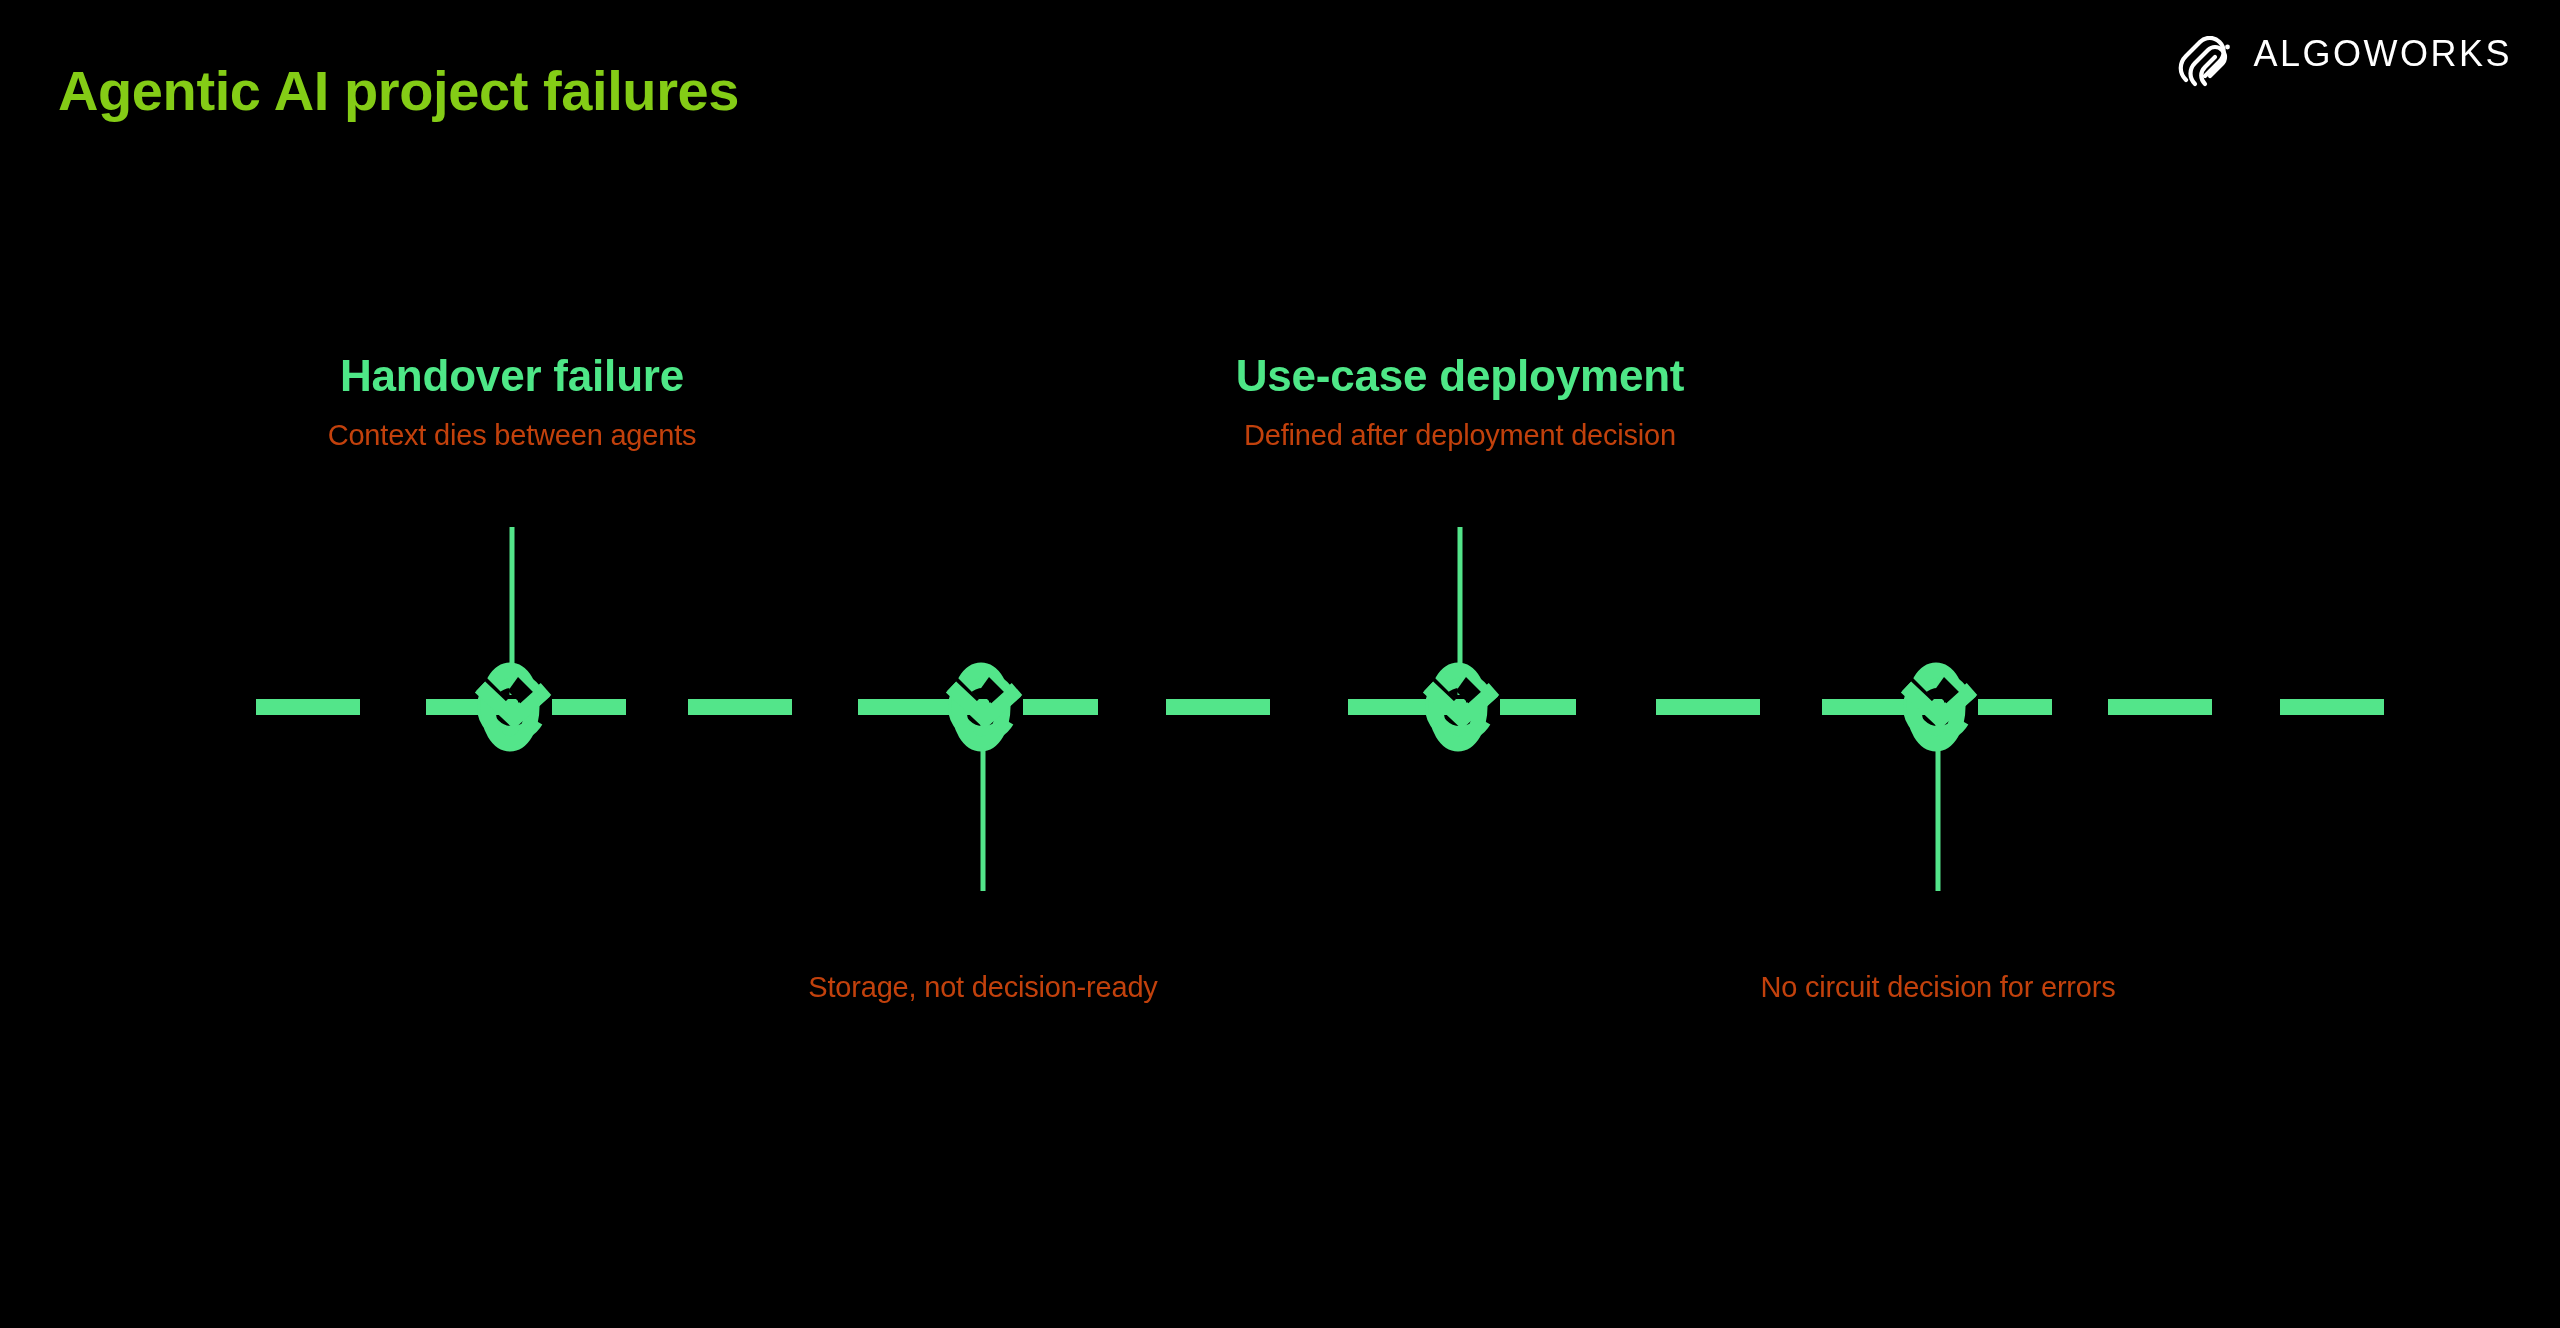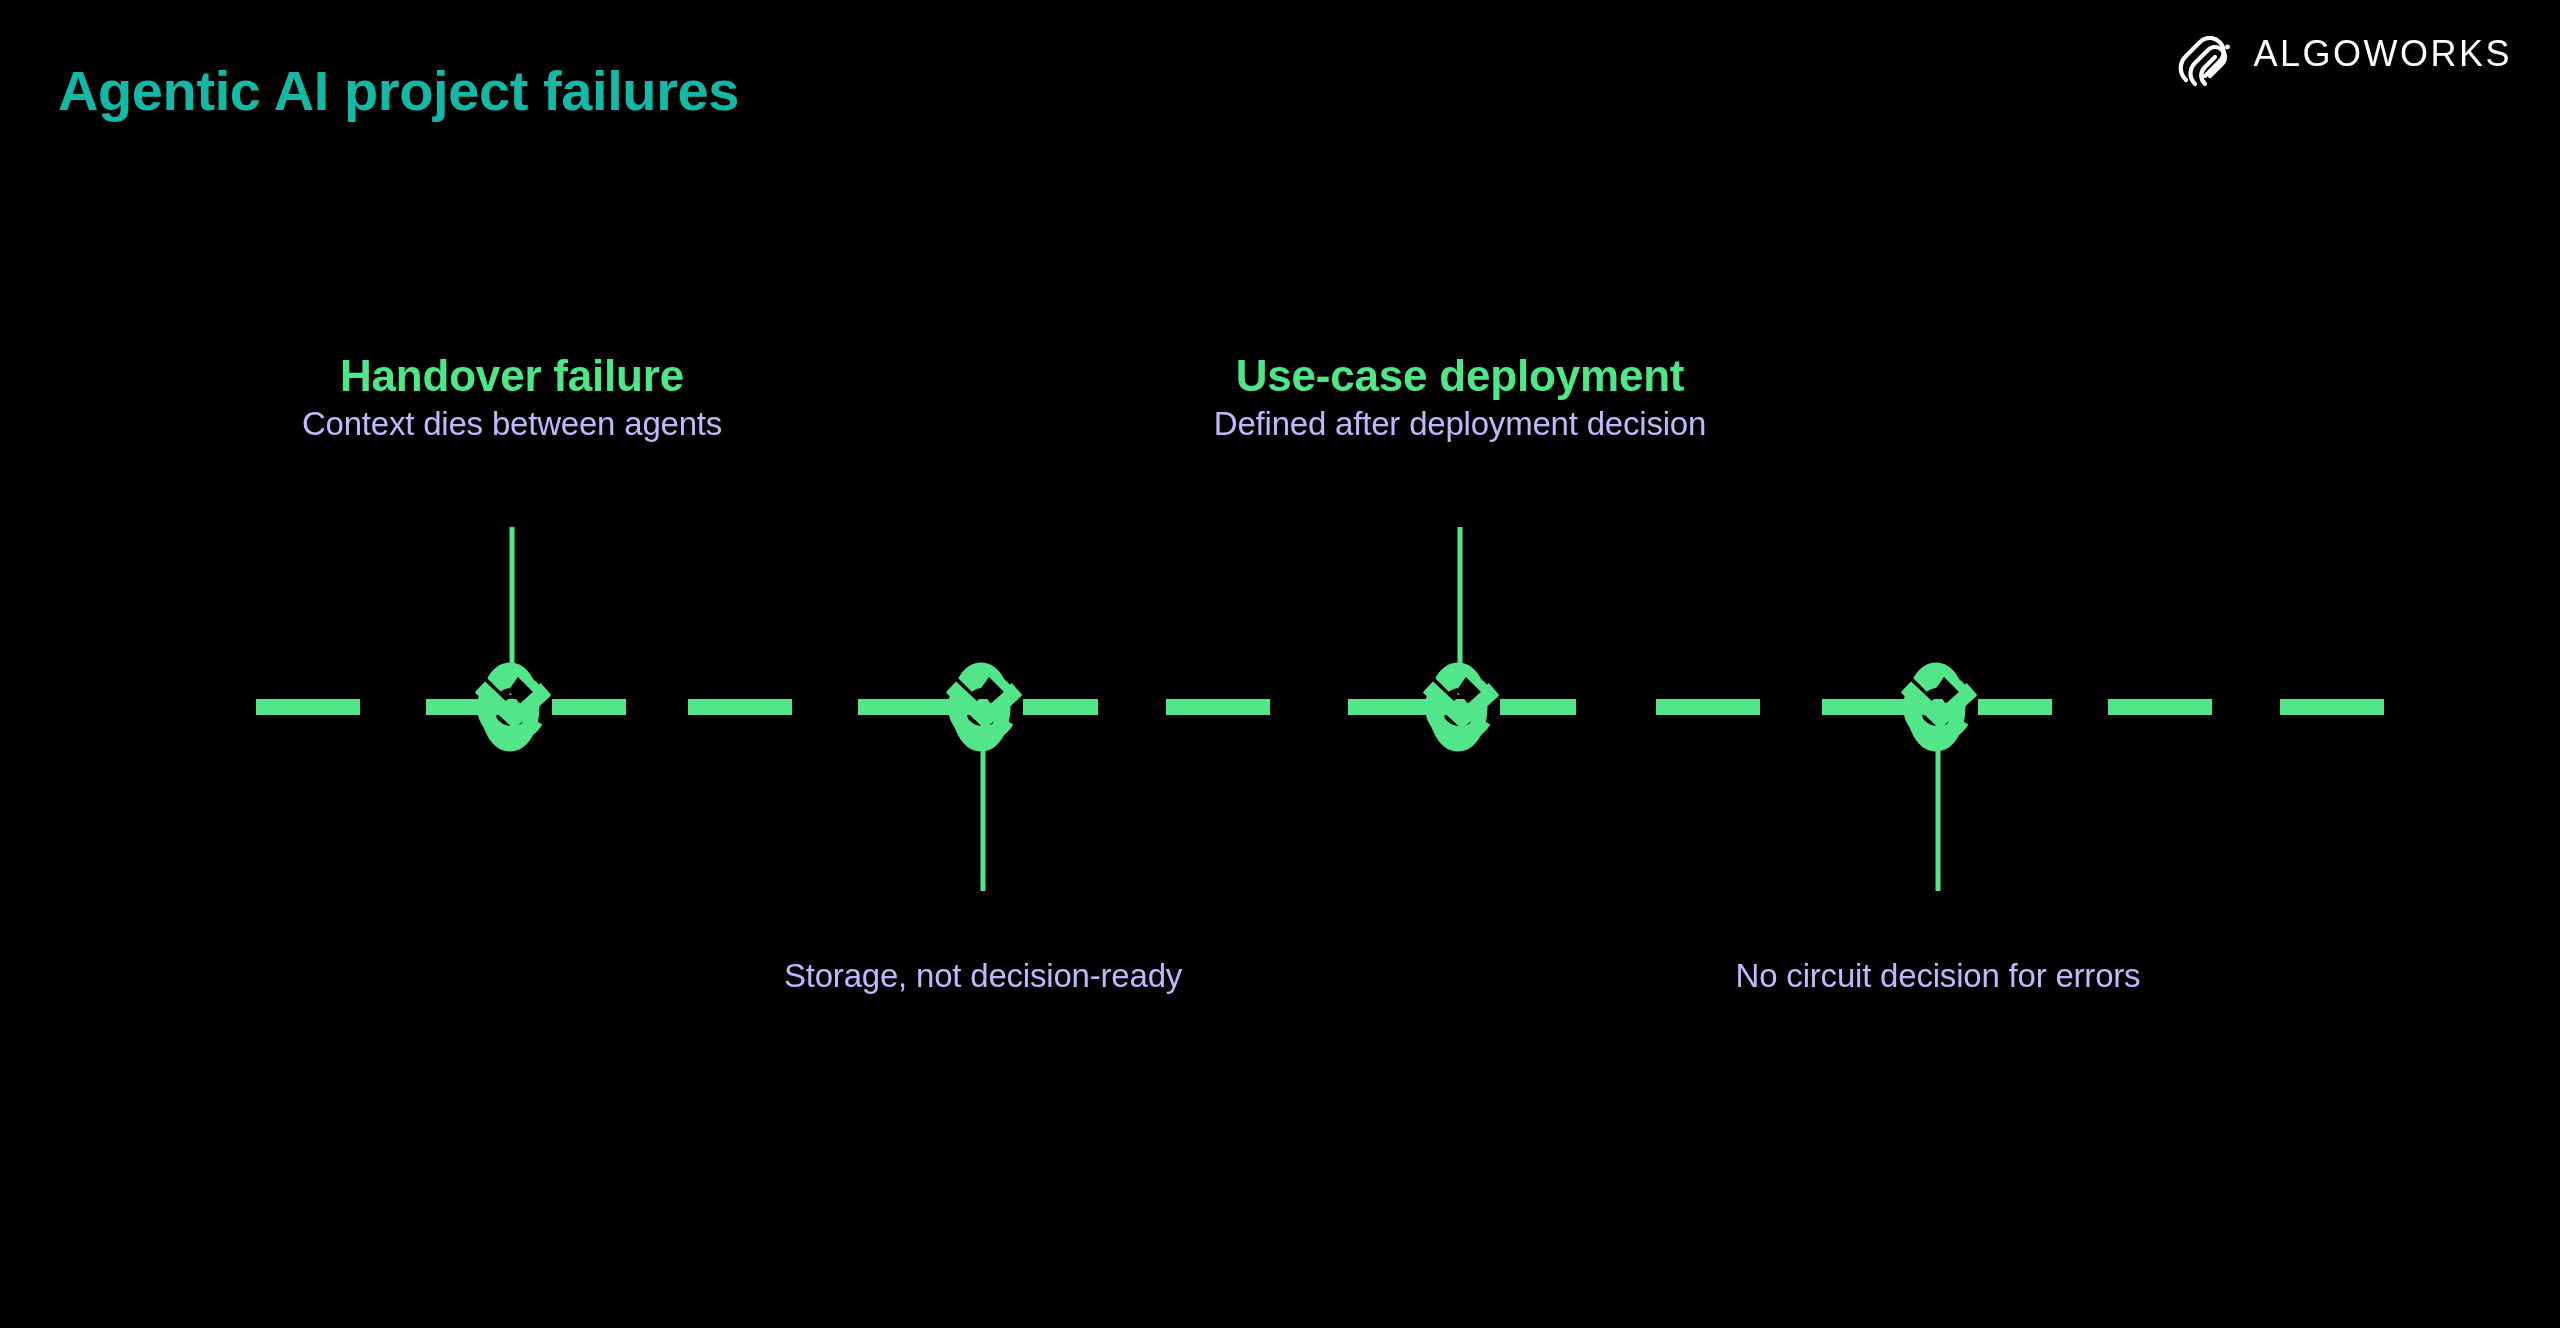--- a/index.html
+++ b/index.html
@@ -14,21 +14,21 @@
     position:relative;
     -webkit-font-smoothing:antialiased;
   }
 
   
   #page-title {
     position:absolute;
     left:58px; top:58px;
     font-size:56px;
     font-weight:bold;
-    color:#14b8a6;
+    color:#84cc16;
     letter-spacing:-0.4px;
     white-space:nowrap;
   }
 
   #brand-logo {
     position:absolute;
     right:48px; top:36px;
     display:flex;
     align-items:flex-start;
     gap:18px;
@@ -61,25 +61,25 @@
     white-space:nowrap;
   }
   .node-label .title {
     font-size:44px;
     font-weight:bold;
     color:#4EE787;
     line-height:1.25;
     letter-spacing:-0.2px;
   }
   .node-label .desc {
-    font-size:33px;
+    font-size:29px;
     font-weight:400;
-    color:#c4b5fd;
+    color:#c2410c;
     line-height:1.3;
-    margin-top:0;
+    margin-top:14px;
     letter-spacing:-0.2px;
   }
   .node-label.above .title { margin-bottom:0; }
 </style>
 </head>
 <body>
 
 <div id="page-title">Agentic AI project failures</div>
 
 <div id="brand-logo">

